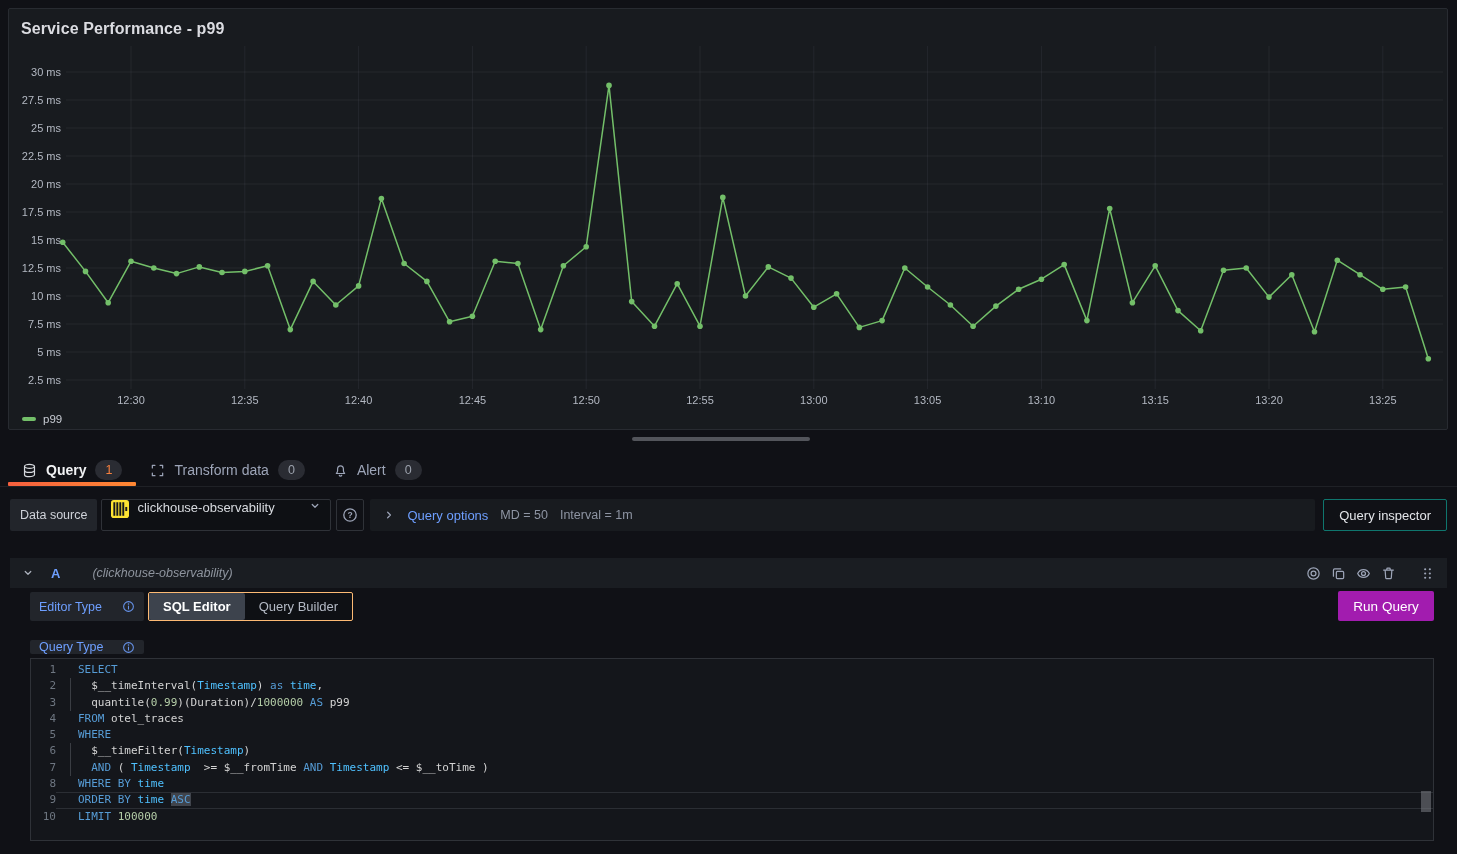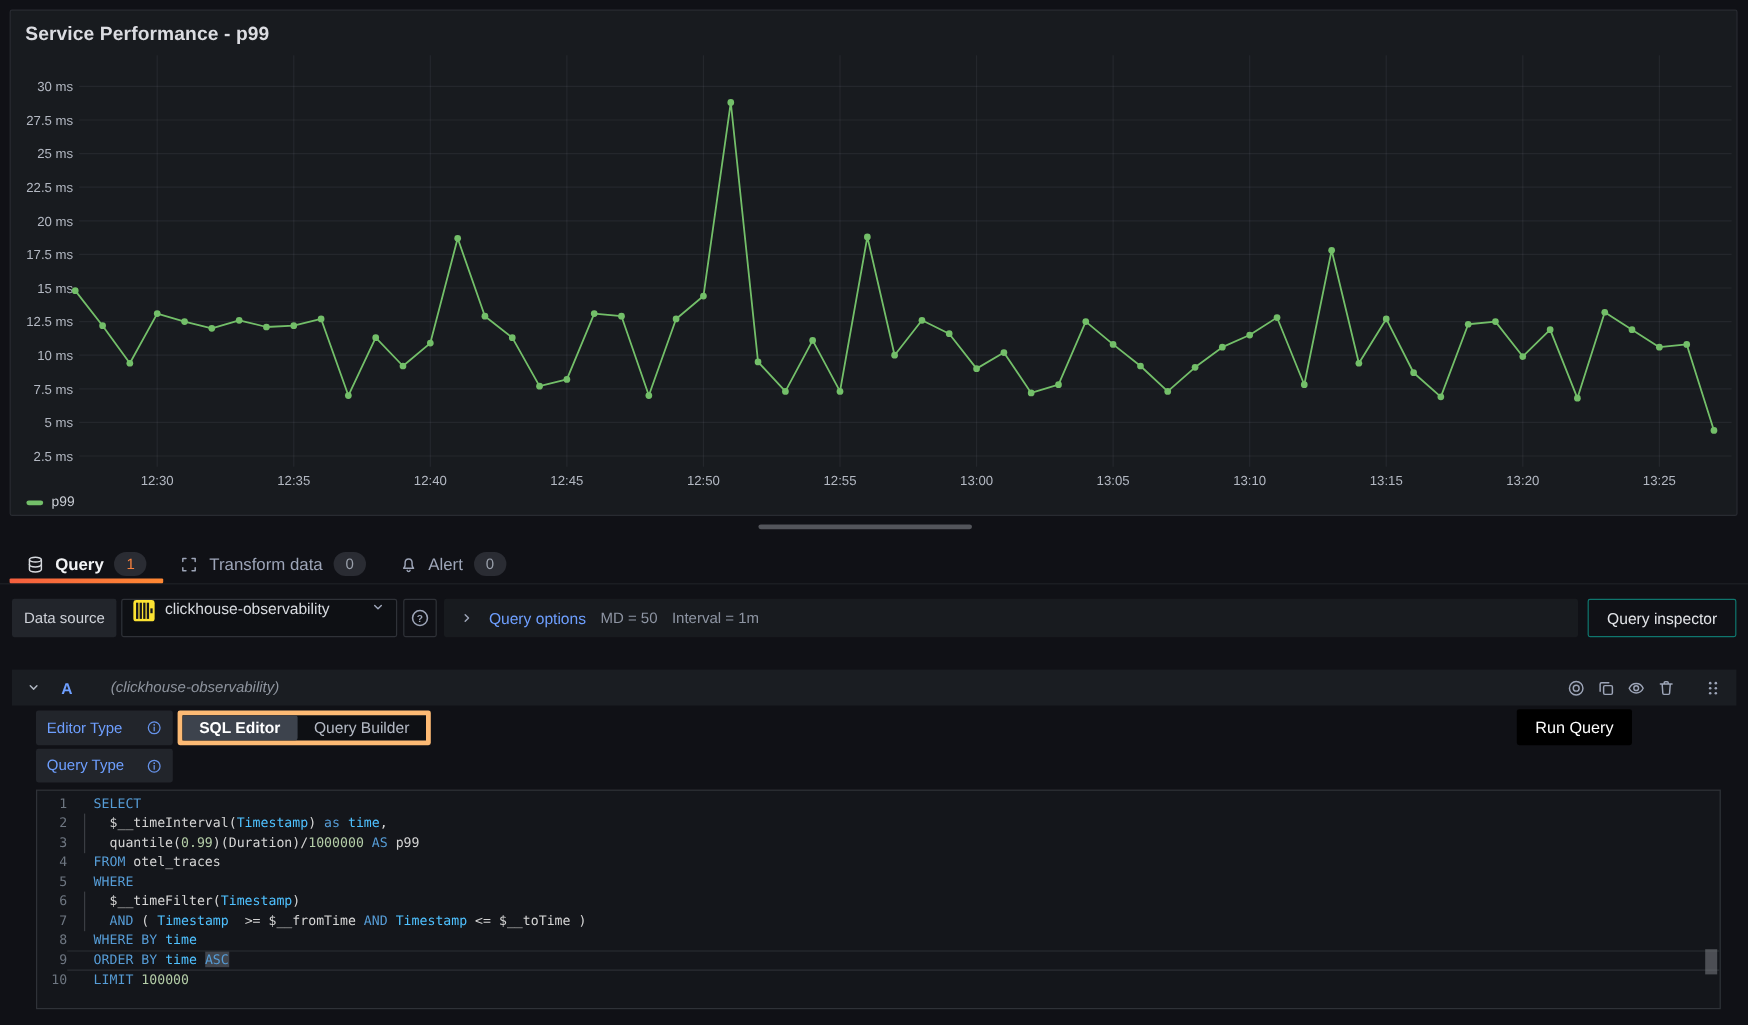--- a/index.html
+++ b/index.html
@@ -53,28 +53,28 @@
              display:flex; align-items:center; padding:0 12px; }
   .qheader .chev { width:12px; height:12px; color:#aeb4bf; display:inline-flex; }
   .qheader .refid { margin-left:17px; font-size:13px; font-weight:600; color:#6e9fff; cursor:pointer; }
   .qheader .dshint { margin-left:32px; font-size:12.5px; font-style:italic; color:#8e949e; }
   .qactions { margin-left:auto; display:flex; align-items:center; gap:10px; }
   .qactions .act { width:15px; height:15px; color:#9da5b8; display:inline-flex; cursor:pointer; }
   .qactions .act.grip { margin-left:14px; }
 
   .ctrlrow { position:absolute; left:30px; display:flex; align-items:stretch; gap:4px; }
   .ctrlrow.r1 { top:592px; height:29px; }
-  .ctrlrow.r2 { top:624px; height:28px; }
+  .ctrlrow.r2 { top:640px; height:28px;flex-direction:column; }
   .flabel { width:114px; background:#22252b; border-radius:2px; color:#6e9fff; font-size:12.5px;
             display:flex; align-items:center; justify-content:space-between; padding:0 9px; }
   .flabel .info { width:13px; height:13px; display:inline-flex; opacity:.9; }
-  .radiogroup { display:inline-flex; background:#0e1014; border:4px solid #fdba74; border-radius:2px; overflow:hidden; }
+  .radiogroup { display:inline-flex; background:#0e1014; border:1px solid #fdba74; border-radius:2px; overflow:hidden; }
   .radio { padding:0 14px; display:flex; align-items:center; font-size:13px; color:#b4bac5; cursor:pointer; }
   .radio.sel { background:#3d434d; color:#ffffff; font-weight:600; margin:0px; border-radius:2px; }
-  .runquery { position:absolute; left:1264px; top:591px; width:96px; height:30px; background:#000000; border:none;
+  .runquery { position:absolute; left:1338px; top:591px; width:96px; height:30px; background:#a21caf; border:none;
               border-radius:2px; color:#fff; font-size:13.5px; font-weight:500; cursor:pointer; font-family:inherit; }
 
   
   .sqled { position:absolute; left:30px; top:658px; width:1404px; height:183px; background:#14161b;
            border:1px solid #2f3238; font-family:"DejaVu Sans Mono","Liberation Mono",monospace;
            font-size:11px; padding-top:3px; overflow:hidden; }
   .line { display:flex; height:16.3px; line-height:16.3px; white-space:pre; }
   .line .gut { width:25px; flex:none; text-align:right; color:#6e7681; user-select:none; }
   .line .code { flex:1; padding-left:22px; position:relative; color:#d4d4d4; }
   .line.ind .code::before { content:''; position:absolute; left:14px; top:0; bottom:0; width:1px; background:#3a3d43; }

